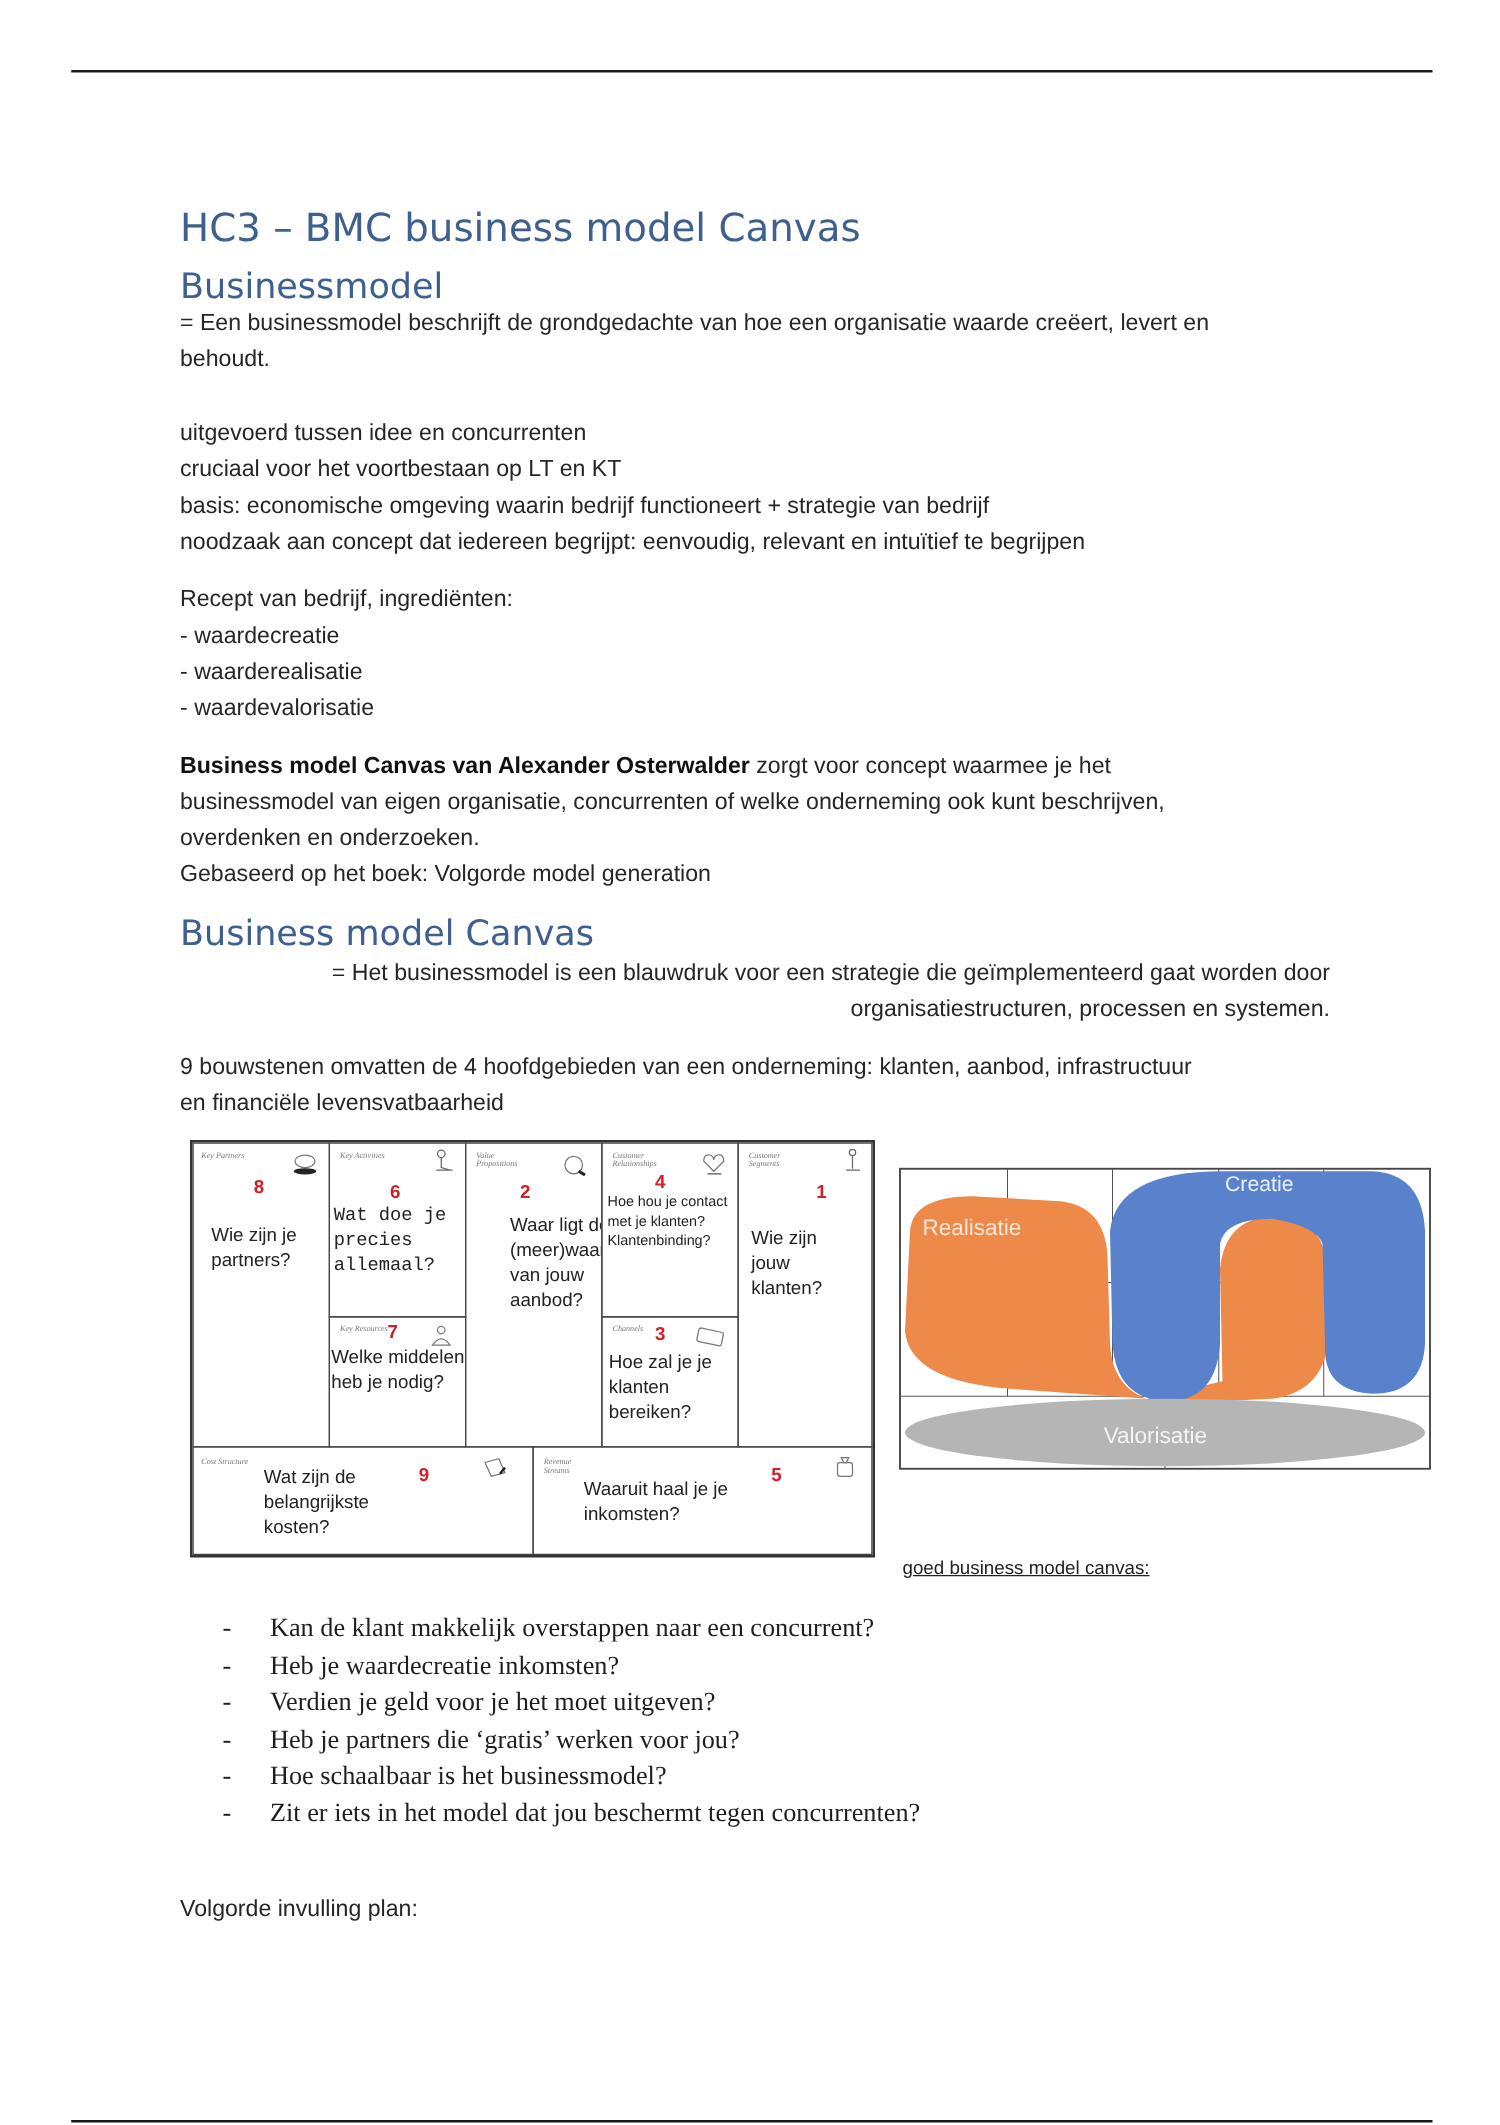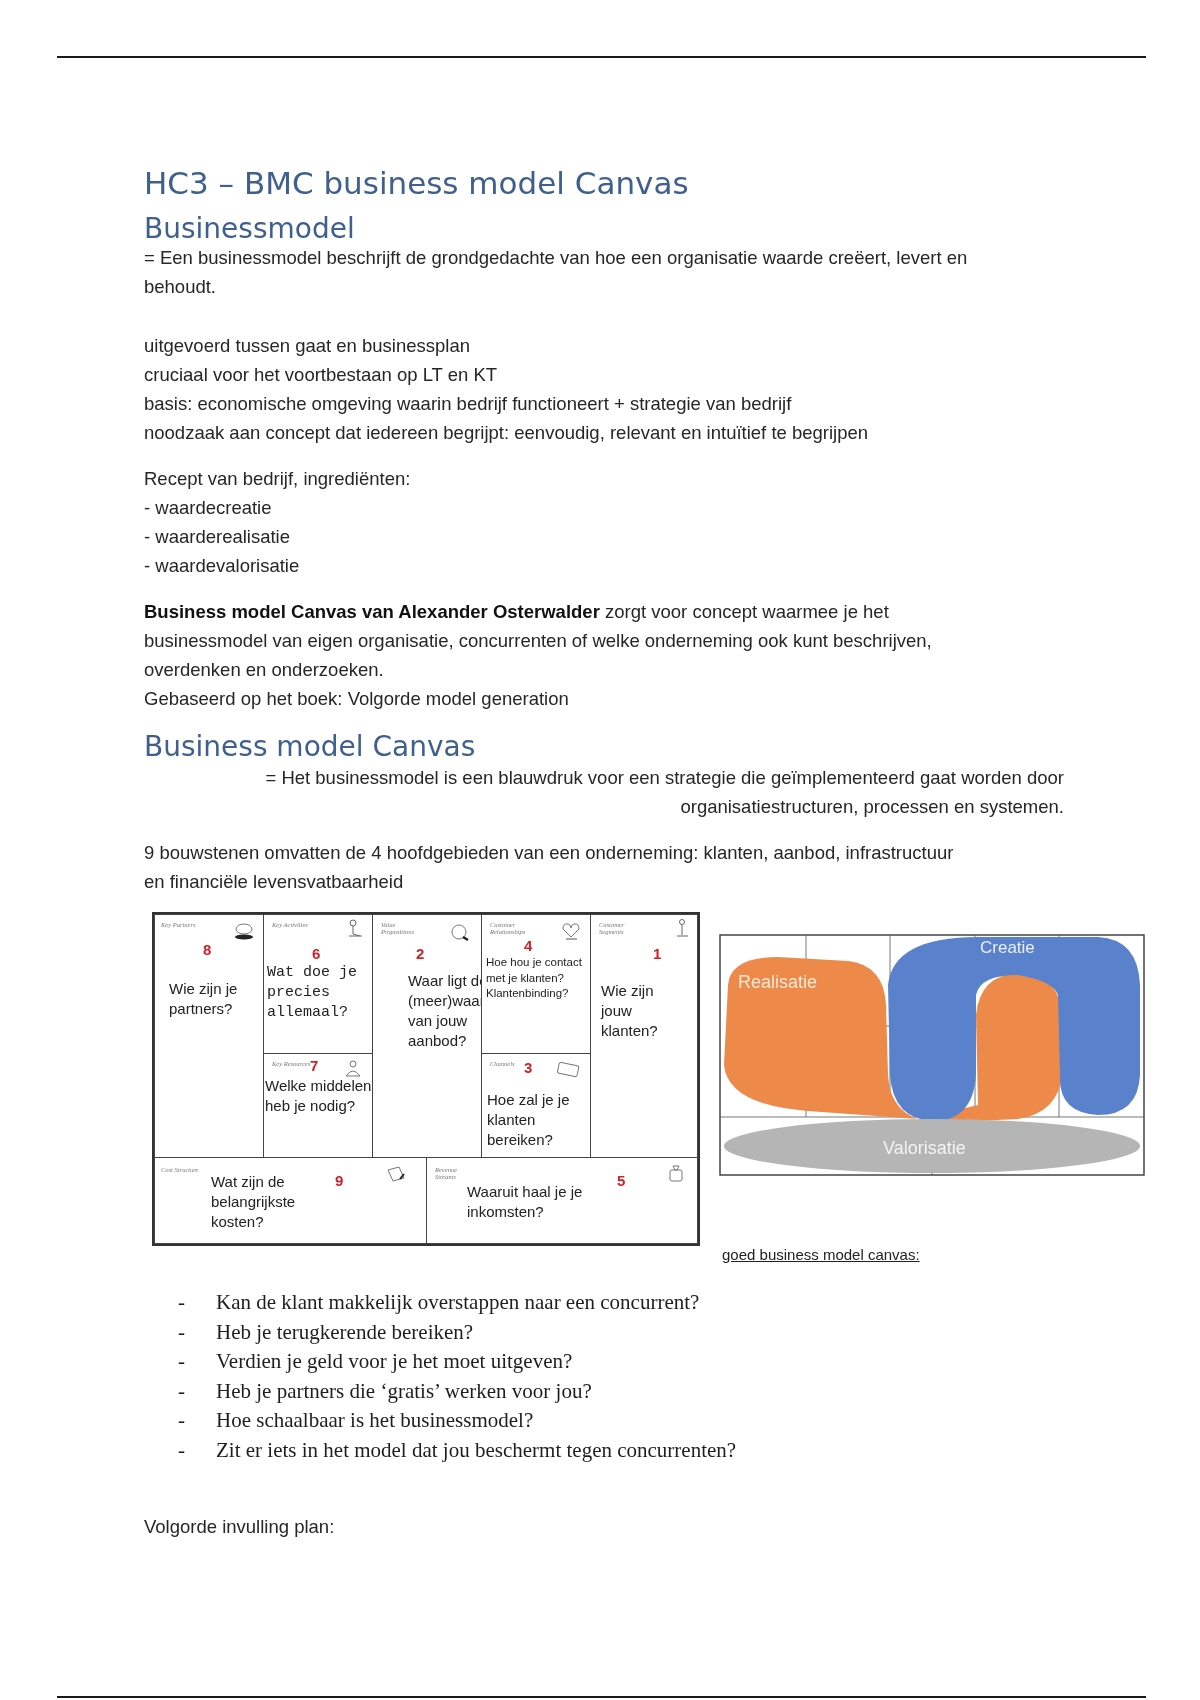--- a/index.html
+++ b/index.html
@@ -40,21 +40,21 @@
 <div class="abs h1">HC3 – BMC business model Canvas</div>
 
 <div class="abs h2" style="top:212px;">Businessmodel</div>
 
 <div class="abs p" style="top:243px;">
   <div>= Een businessmodel beschrijft de grondgedachte van hoe een organisatie waarde creëert, levert en</div>
   <div>behoudt.</div>
 </div>
 
 <div class="abs p" style="top:331px;">
-  <div>uitgevoerd tussen gaat en businessplan</div>
+  <div>uitgevoerd tussen idee en concurrenten</div>
   <div>cruciaal voor het voortbestaan op LT en KT</div>
   <div>basis: economische omgeving waarin bedrijf functioneert + strategie van bedrijf</div>
   <div>noodzaak aan concept dat iedereen begrijpt: eenvoudig, relevant en intuïtief te begrijpen</div>
 </div>
 
 <div class="abs p" style="top:464px;">
   <div>Recept van bedrijf, ingrediënten:</div>
   <div>- waardecreatie</div>
   <div>- waarderealisatie</div>
   <div>- waardevalorisatie</div>
@@ -130,21 +130,21 @@
     <div class="num" style="left:42px;top:22px;">4</div>
     <div class="q small" style="left:4px;top:40px;width:104px;">Hoe hou je contact met je klanten? Klantenbinding?</div>
   </div>
 
   <div class="cell" style="left:327px;top:139px;width:110px;height:105px;">
     <div class="tiny" style="left:8px;top:6px;width:40px;">Channels</div>
     <svg class="ico" style="left:74px;top:6px;width:26px;" viewBox="0 0 26 20">
         <rect x="2" y="4" width="20" height="11" rx="2" fill="none" stroke="#777" transform="rotate(12 12 10)"></rect>
       </svg>
     <div class="num" style="left:42px;top:5px;">3</div>
-    <div class="q" style="left:5px;top:36px;width:100px;">Hoe zal je je klanten bereiken?</div>
+    <div class="q" style="left:5px;top:26px;width:100px;">Hoe zal je je klanten bereiken?</div>
   </div>
 
   <div class="cell" style="left:436px;top:0;width:108px;height:244px;">
     <div class="tiny" style="left:8px;top:6px;width:40px;">Customer Segments</div>
     <svg class="ico" style="left:80px;top:4px;" viewBox="0 0 22 20">
         <circle cx="11" cy="3" r="2.5" fill="none" stroke="#666"></circle>
         <path d="M11 6 L11 16 M6 17 L17 17" stroke="#666" fill="none"></path>
       </svg>
     <div class="num" style="left:62px;top:30px;">1</div>
     <div class="q" style="left:10px;top:66px;width:80px;">Wie zijn jouw klanten?</div>
@@ -193,21 +193,21 @@
 
 <div class="caption">goed business model canvas:</div>
 
 <div class="bullets">
   <div class="li">
       <span class="dash">-</span>
       <span>Kan de klant makkelijk overstappen naar een concurrent?</span>
     </div>
   <div class="li">
       <span class="dash">-</span>
-      <span>Heb je terugkerende bereiken?</span>
+      <span>Heb je waardecreatie inkomsten?</span>
     </div>
   <div class="li">
       <span class="dash">-</span>
       <span>Verdien je geld voor je het moet uitgeven?</span>
     </div>
   <div class="li">
       <span class="dash">-</span>
       <span>Heb je partners die ‘gratis’ werken voor jou?</span>
     </div>
   <div class="li">

